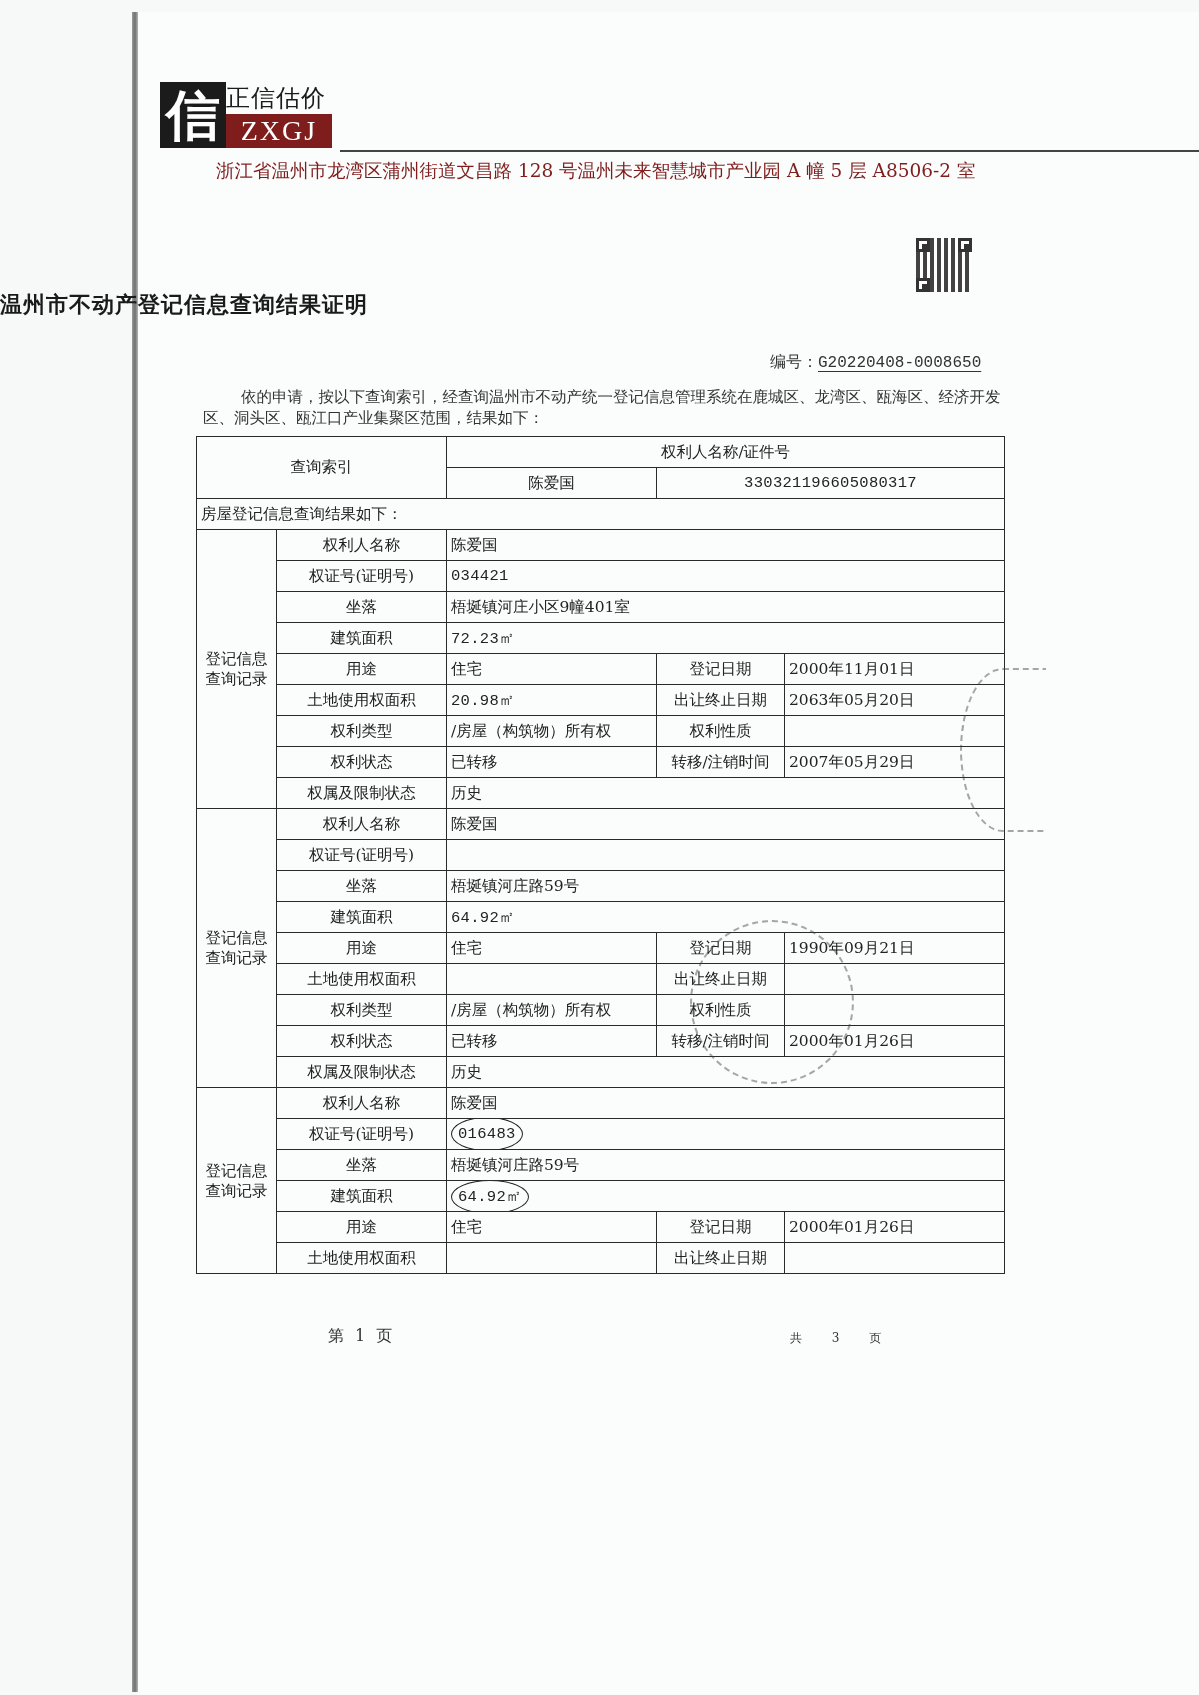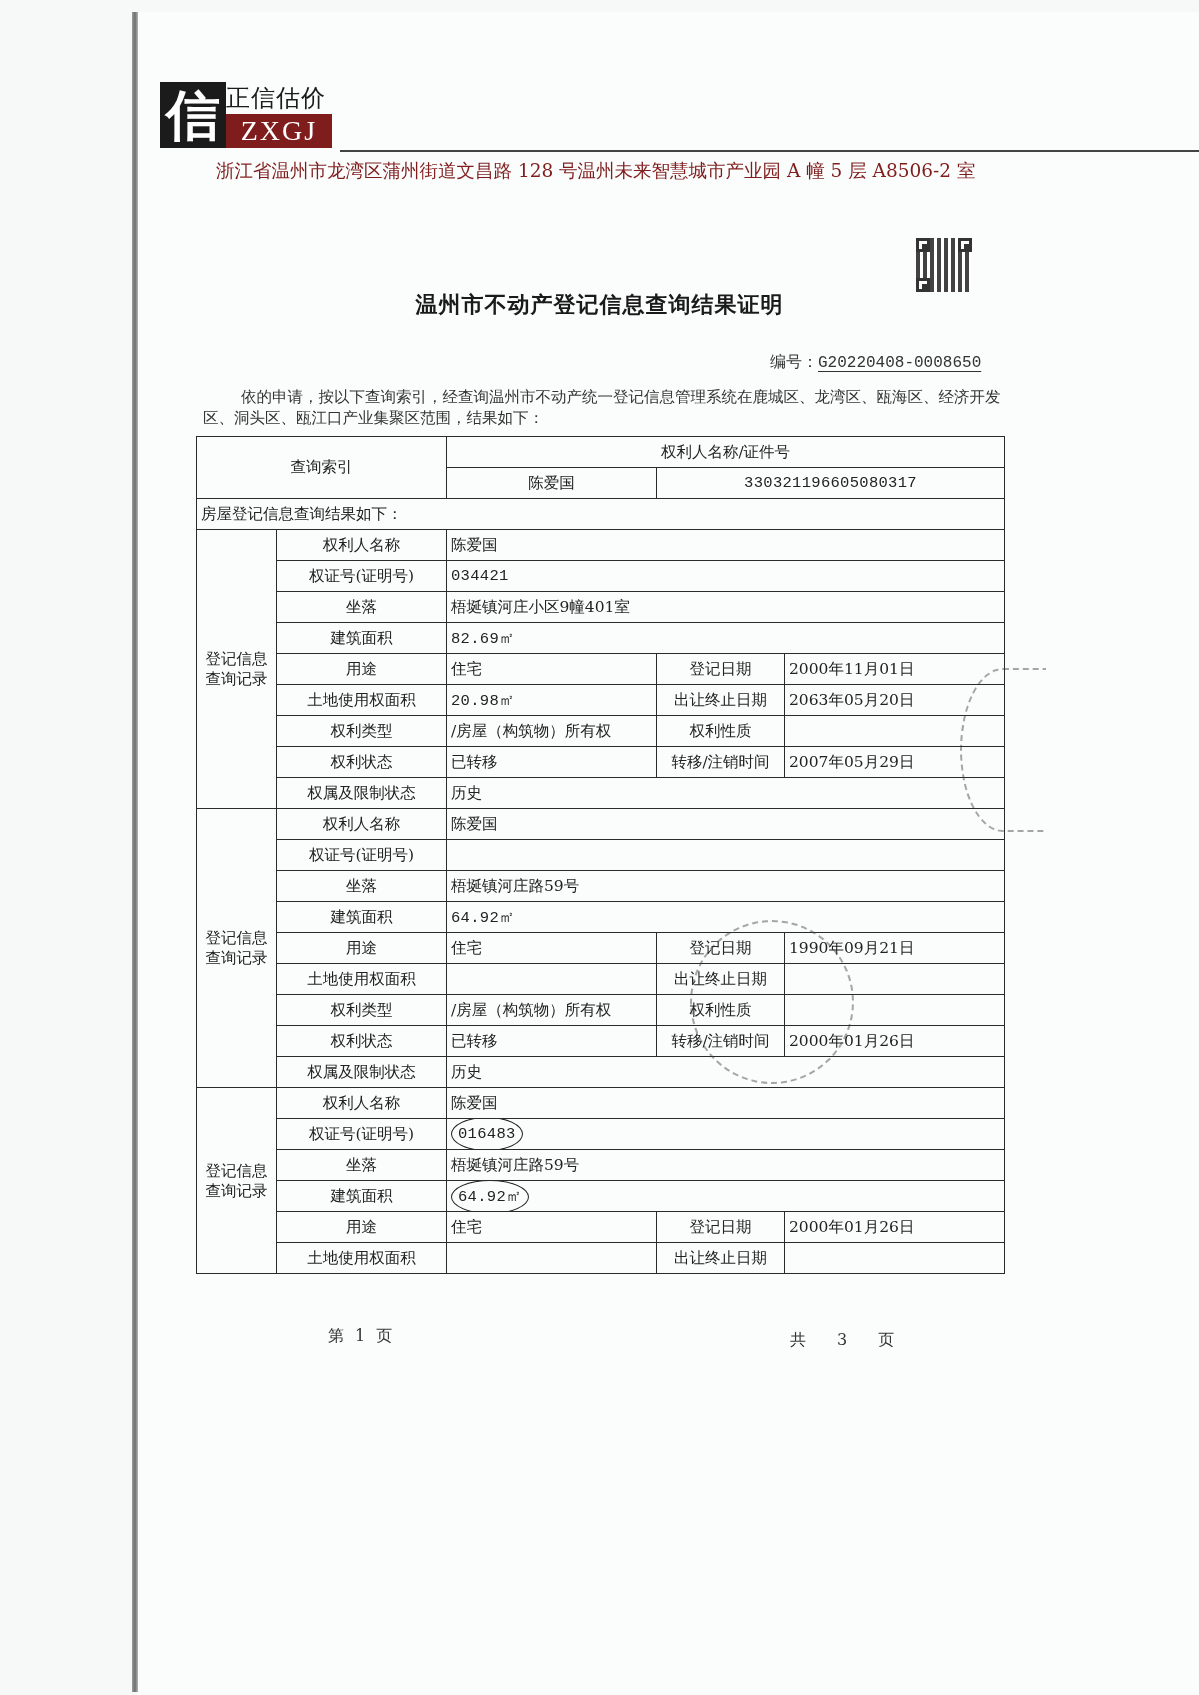--- a/index.html
+++ b/index.html
@@ -46,21 +46,21 @@
     .qr {
       position:absolute; left:916px; top:238px; width:56px; height:54px;
       background:
         repeating-linear-gradient(90deg,#222 0 4px,#fff 4px 7px),
         #fff;
       opacity:.85;
     }
     .qr .finder { position:absolute; width:14px; height:14px; border:3px solid #111; background:#fff; box-sizing:border-box; }
     .qr .finder::after { content:""; position:absolute; left:3px; top:3px; width:5px; height:5px; background:#111; }
     .title {
-      position:absolute; left:0; width:1199px; top:290px; text-align:center;
+      position:absolute; left:0; width:1199px; top:290px; text-align:left;
       font-size:22px; font-weight:bold; letter-spacing:1px; color:#1a1a1a;
       font-family:"DejaVu Sans", sans-serif;
     }
     .serial {
       position:absolute; left:770px; top:352px; font-size:16px; color:#333;
     }
     .serial .val { text-decoration:underline; text-underline-offset:4px; font-family:"Liberation Mono", monospace; }
     .intro {
       position:absolute; left:203px; top:387px; width:800px; font-size:15.5px; line-height:21px; color:#333;
       text-indent:38px;
@@ -70,21 +70,21 @@
       border-collapse:collapse; table-layout:fixed; font-size:15.5px; color:#222;
     }
     table.grid td {
       border:1.5px solid #2a2a2a; height:30px; padding:0 4px; vertical-align:middle;
       white-space:nowrap; overflow:hidden;
     }
     .c { text-align:center; }
     .mono { font-family:"Liberation Mono", monospace; letter-spacing:.3px; }
     .circled { border:1.5px solid #222; border-radius:50%; padding:7px 6px; }
     .footer-left { position:absolute; left:328px; top:1326px; font-size:16px; color:#333; word-spacing:6px; }
-    .footer-right { position:absolute; left:790px; top:1330px; font-size:16px; color:#333; word-spacing:26px; }
+    .footer-right { position:absolute; left:790px; top:1330px; font-size:12px; color:#333; word-spacing:26px; }
     .stamp {
       position:absolute; border:2px dashed rgba(60,60,60,.45); border-radius:50%;
       color:rgba(50,50,50,.45); font-size:13px; text-align:center;
     }
   </style>
 </head>
 <body>
 
 <div class="page-edge"></div>
 <div class="page-bg"></div>
@@ -140,21 +140,21 @@
   <tr>
     <td class="c">权证号(证明号)</td>
     <td colspan="3" class="mono">034421</td>
   </tr>
   <tr>
     <td class="c">坐落</td>
     <td colspan="3">梧埏镇河庄小区9幢401室</td>
   </tr>
   <tr>
     <td class="c">建筑面积</td>
-    <td colspan="3" class="mono">82.69㎡</td>
+    <td colspan="3" class="mono">72.23㎡</td>
   </tr>
   <tr>
     <td class="c">用途</td>
     <td>住宅</td>
     <td class="c">登记日期</td>
     <td>2000年11月01日</td>
   </tr>
   <tr>
     <td class="c">土地使用权面积</td>
     <td class="mono">20.98㎡</td>

